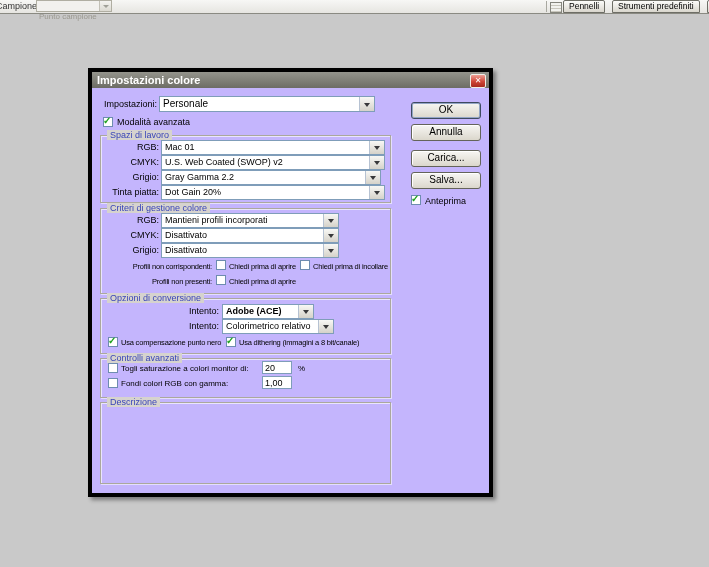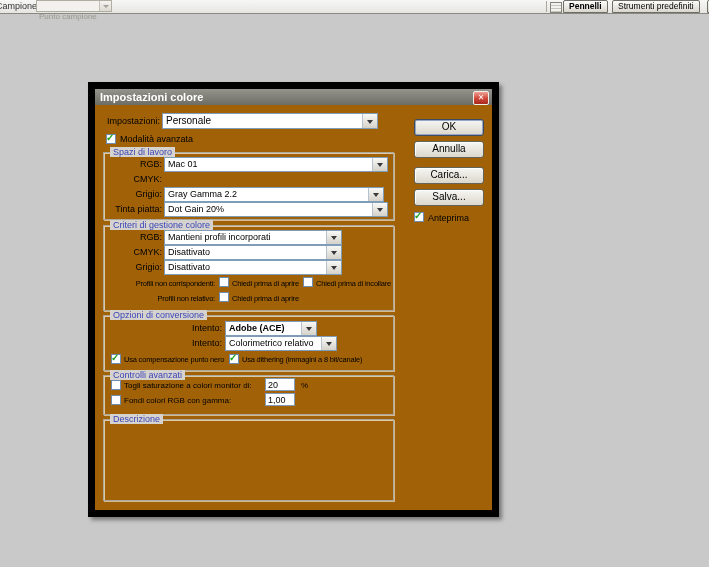--- a/index.html
+++ b/index.html
@@ -18,22 +18,22 @@
                   display:flex;align-items:center;justify-content:center;}
   .tb-combo .cbtn::before{content:"";border:3px solid transparent;border-top:3px solid #a0a098;margin-top:3px;}
   .tb-sep{position:absolute;left:546px;top:1px;width:1px;height:11px;background:#a8a8a0;}
   .well-icon{position:absolute;left:550px;top:2px;width:10px;height:9px;border:1px solid #85857d;
              background:repeating-linear-gradient(#f2f2ee 0 2px,#c9c7bd 2px 3px);}
   .tab{position:absolute;top:0;height:13px;box-sizing:border-box;border:1px solid #6e6e66;
        border-radius:2px 2px 0 0;background:linear-gradient(#fcfcfa,#d9d6cd);
        font-size:8.5px;line-height:11px;padding:0 5px;white-space:nowrap;}
 
   
-  #dlg{position:absolute;left:88px;top:82px;width:397px;height:421px;background:#a16207;
-       border:7px solid #000000;box-shadow:3px 3px 4px rgba(0,0,0,0.40);}
+  #dlg{position:absolute;left:88px;top:68px;width:397px;height:421px;background:#c4b5fd;
+       border:4px solid #000000;box-shadow:3px 3px 4px rgba(0,0,0,0.40);}
   #titlebar{position:absolute;left:0;top:0;right:0;height:16px;
             background:linear-gradient(#94948c,#6d6d65);display:flex;align-items:center;
             padding-left:5px;box-sizing:border-box;}
   #titlebar .ttext{color:#fff;font-size:11px;font-weight:bold;white-space:nowrap;}
   .closebtn{position:absolute;right:3px;top:2px;width:14px;height:12px;border:1px solid #f0efe8;
             border-radius:2px;background:linear-gradient(#efa095,#cf4537 55%,#a82a1e);
             color:#fff;text-align:center;}
   .closebtn::before{content:"✕";font-size:8px;line-height:11px;display:block;}
 
   .lab{position:absolute;font-size:9px;white-space:nowrap;}
@@ -70,21 +70,21 @@
 <div id="screen">
 
   <div id="topbar">
     <span class="tb-label">Campione:</span>
     <div class="tb-combo">
       <span class="ctext">Punto campione</span>
       <span class="cbtn"></span>
     </div>
     <div class="tb-sep"></div>
     <div class="well-icon"></div>
-    <div class="tab" style="left:563px;font-weight:bold;">Pennelli</div>
+    <div class="tab" style="left:563px;">Pennelli</div>
     <div class="tab" style="left:612px;">Strumenti predefiniti</div>
     <div class="tab" style="left:707px;width:30px;">C</div>
   </div>
 
   <div id="dlg">
 
     <div id="titlebar">
       <span class="ttext">Impostazioni colore</span>
       <div class="closebtn"></div>
     </div>
@@ -100,20 +100,24 @@
 
     <div class="group" style="left:8px;top:63px;width:289px;height:66px;"></div>
     <span class="gtitle" style="left:15px;top:58px;">Spazi di lavoro</span>
 
     <span class="lab r" style="left:8px;top:70px;width:59px;">RGB:</span>
     <div class="combo" style="left:69px;top:68px;width:224px;">
       <span class="ctext">Mac 01</span>
       <span class="cbtn"></span>
     </div>
     <span class="lab r" style="left:8px;top:85px;width:59px;">CMYK:</span>
+    <div class="combo" style="left:69px;top:83px;width:224px;">
+      <span class="ctext">U.S. Web Coated (SWOP) v2</span>
+      <span class="cbtn"></span>
+    </div>
     <span class="lab r" style="left:8px;top:100px;width:59px;">Grigio:</span>
     <div class="combo" style="left:69px;top:98px;width:220px;">
       <span class="ctext">Gray Gamma 2.2</span>
       <span class="cbtn"></span>
     </div>
     <span class="lab r" style="left:8px;top:115px;width:59px;">Tinta piatta:</span>
     <div class="combo" style="left:69px;top:113px;width:224px;">
       <span class="ctext">Dot Gain 20%</span>
       <span class="cbtn"></span>
     </div>
@@ -136,21 +140,21 @@
       <span class="ctext">Disattivato</span>
       <span class="cbtn"></span>
     </div>
 
     <span class="lab r small" style="left:8px;top:190px;width:112px;">Profili non corrispondenti:</span>
     <span class="cb" style="left:124px;top:188px;"></span>
     <span class="lab small" style="left:137px;top:190px;">Chiedi prima di aprire</span>
     <span class="cb" style="left:208px;top:188px;"></span>
     <span class="lab small" style="left:221px;top:190px;">Chiedi prima di incollare</span>
 
-    <span class="lab r small" style="left:8px;top:205px;width:112px;">Profili non relativo:</span>
+    <span class="lab r small" style="left:8px;top:205px;width:112px;">Profili non presenti:</span>
     <span class="cb" style="left:124px;top:203px;"></span>
     <span class="lab small" style="left:137px;top:205px;">Chiedi prima di aprire</span>
 
     <div class="group" style="left:8px;top:226px;width:289px;height:54px;"></div>
     <span class="gtitle" style="left:15px;top:221px;">Opzioni di conversione</span>
 
     <span class="lab r" style="left:8px;top:234px;width:119px;">Intento:</span>
     <div class="combo" style="left:130px;top:232px;width:92px;font-weight:bold;">
       <span class="ctext">Adobe (ACE)</span>
       <span class="cbtn"></span>

